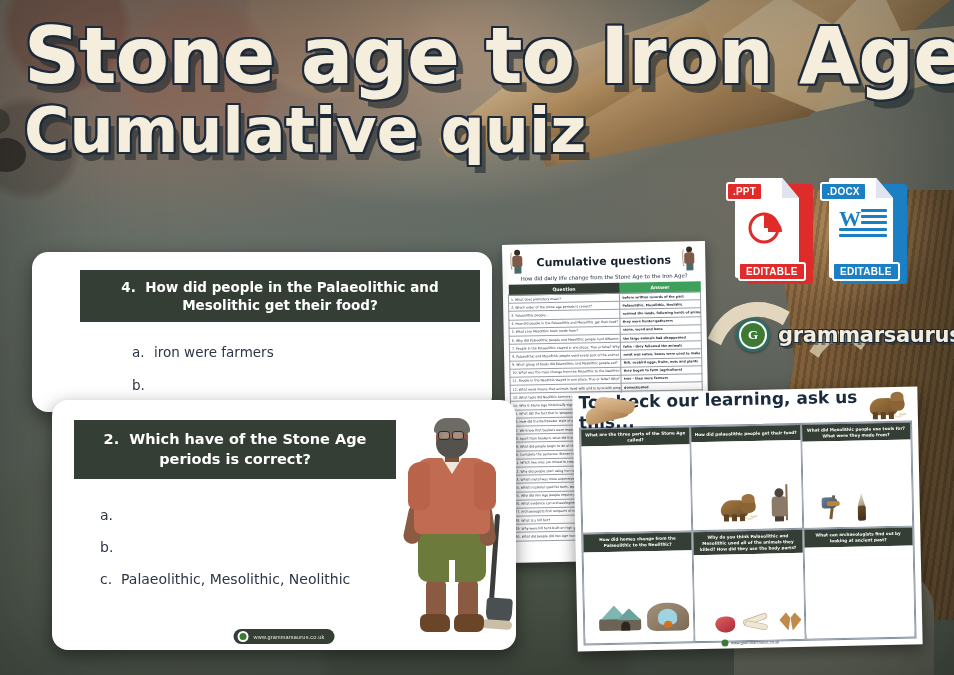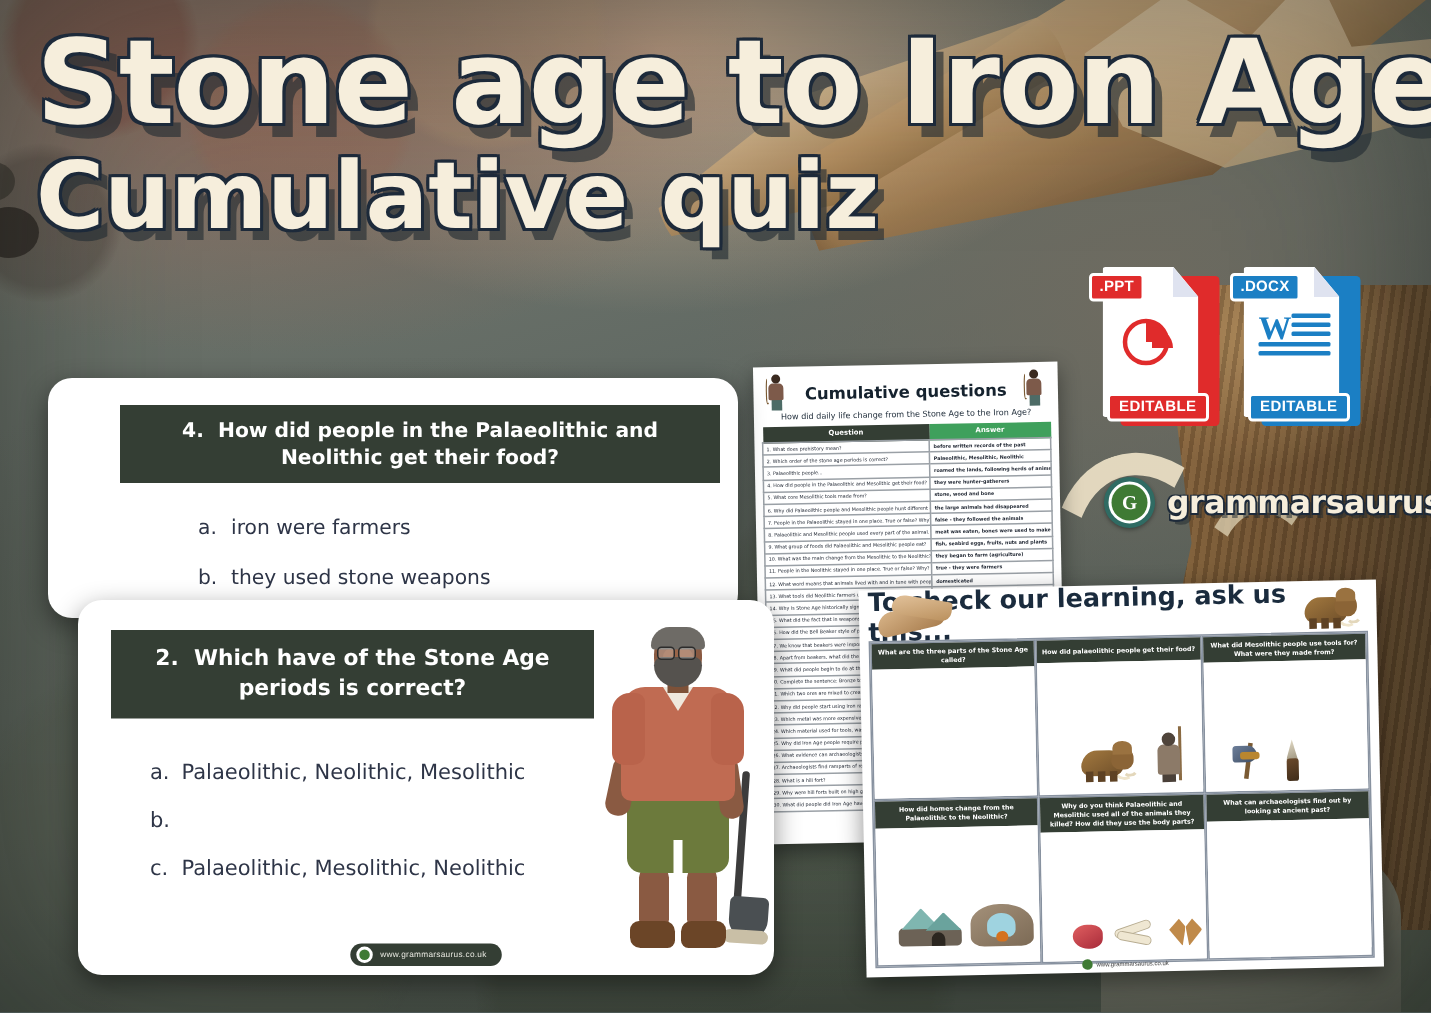--- a/index.html
+++ b/index.html
@@ -408,43 +408,41 @@
 <div id="brand">
   <div class="brand-mark">
     <div class="leaf">G</div>
   </div>
   <div class="brand-text">grammarsaurus.co.uk</div>
 </div>
 
 <div class="slide" id="slide-q4">
   <div class="q-banner">
     <span>4.</span>&nbsp;
-    <span>How did people in the Palaeolithic and Neolithic get their food?</span>
+    <span>How did people in the Palaeolithic and Mesolithic get their food?</span>
   </div>
   <div class="q-opts">
     <div class="q-opt">
       <span class="q-letter">a.</span>
       <span>iron were farmers</span>
     </div>
     <div class="q-opt">
       <span class="q-letter">b.</span>
-      <span>they used stone weapons</span>
     </div>
   </div>
 </div>
 
 <div class="slide" id="slide-q2">
   <div class="q-banner">
     <span>2.</span>&nbsp;
     <span>Which have of the Stone Age periods is correct?</span>
   </div>
   <div class="q-opts">
     <div class="q-opt">
       <span class="q-letter">a.</span>
-      <span>Palaeolithic, Neolithic, Mesolithic</span>
     </div>
     <div class="q-opt">
       <span class="q-letter">b.</span>
     </div>
     <div class="q-opt">
       <span class="q-letter">c.</span>
       <span>Palaeolithic, Mesolithic, Neolithic</span>
     </div>
   </div>
 

